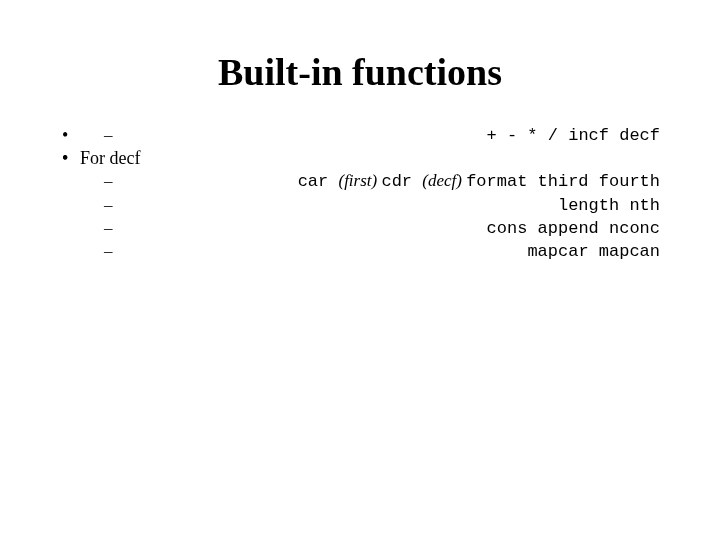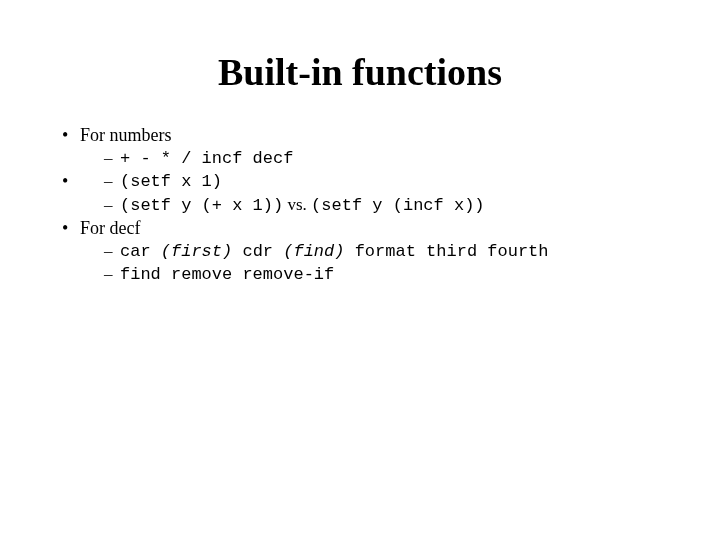--- a/index.html
+++ b/index.html
@@ -39,66 +39,64 @@
     content: "•";
     position: absolute;
     left: 2px;
     top: 0;
   }
   ul.sub {
     list-style: none;
     margin: 0;
     padding: 0 0 0 24px;
     font-size: 17px;
+    text-align: right;
   }
   ul.sub > li {
     position: relative;
     padding-left: 16px;
     margin: 0;
   }
   ul.sub > li::before {
     content: "–";
     position: absolute;
     left: 0;
     top: 0;
   }
   .mono {
     font-family: "Courier New", Courier, monospace;
     font-size: 17px;
   }
   .ital {
     font-style: italic;
-    font-family: Liberation Mono, monospace;
+    font-family: Liberation Serif, serif;
   }
 </style>
 </head>
 <body>
 
 <div class="slide">
   <h1 class="title">Built-in functions</h1>
 
   <ul class="top">
 
     <li>
-      <span>For numbers</span>
       <ul class="sub">
         <li><span class="mono">+ - * / incf decf</span></li>
       </ul>
     </li>
 
     <li>
-      <ul class="sub">
-        <li><span class="mono">(setf x 1)</span></li>
-        <li><span class="mono">(setf y (+ x 1))</span><span> vs. </span><span class="mono">(setf y (incf x))</span></li>
-      </ul>
     </li>
 
     <li>
       <span>For decf</span>
       <ul class="sub">
-        <li><span class="mono">car </span><span class="ital">(first) </span><span class="mono">cdr </span><span class="ital">(find) </span><span class="mono">format  third  fourth</span></li>
-        <li><span class="mono">find remove remove-if</span></li>
+        <li><span class="mono">car </span><span class="ital">(first) </span><span class="mono">cdr </span><span class="ital">(decf) </span><span class="mono">format  third  fourth</span></li>
+        <li><span class="mono">length  nth</span></li>
+        <li><span class="mono">cons append nconc</span></li>
+        <li><span class="mono">mapcar mapcan</span></li>
       </ul>
     </li>
 
 
   </ul>
 </div>
 
 </body></html>

